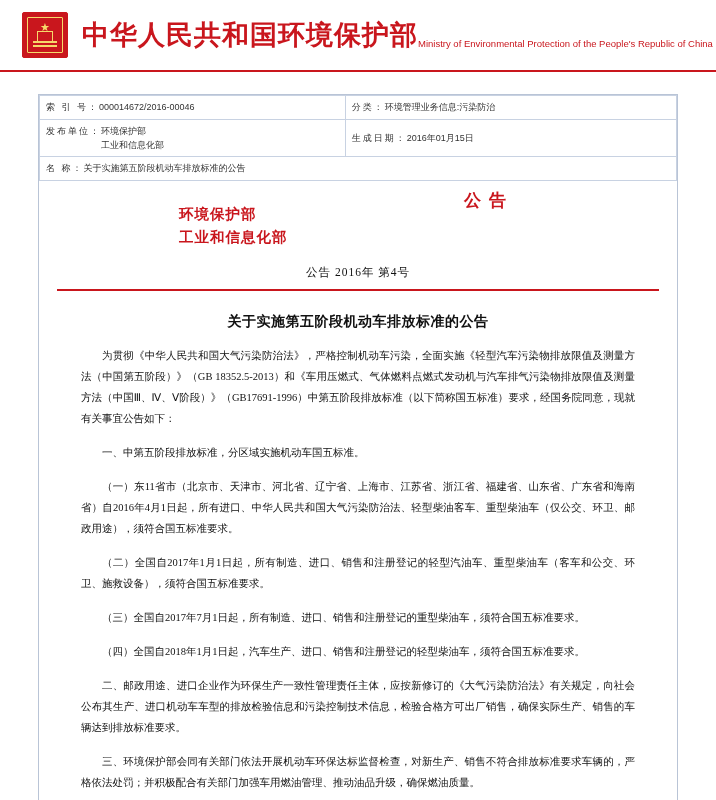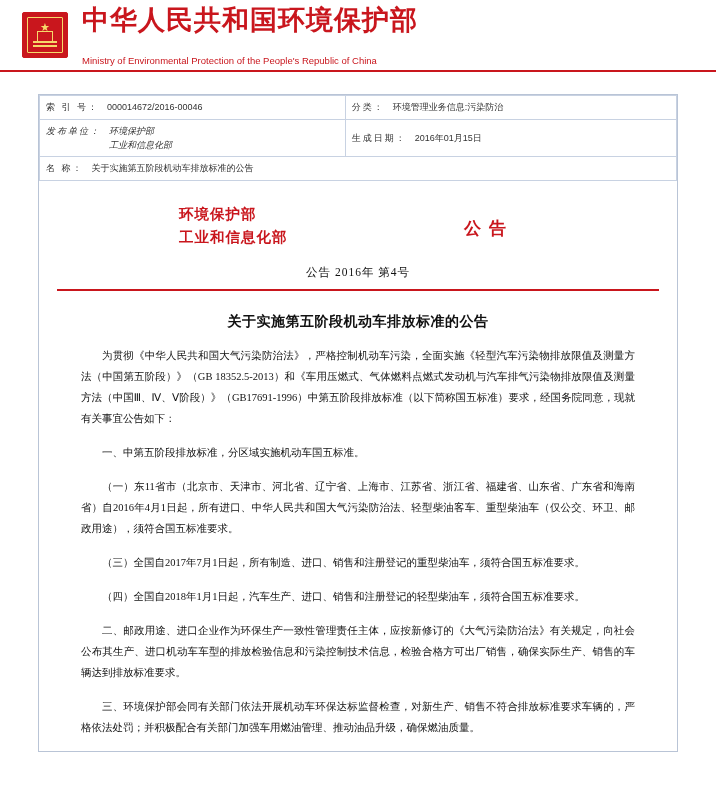--- a/index.html
+++ b/index.html
@@ -74,21 +74,21 @@
   .emblem .bar.b2 { bottom: 5px; }
   .emblem .gate {
     position: absolute;
     left: 9px;
     right: 9px;
     bottom: 11px;
     height: 9px;
     border: 1px solid #f6d96a;
     border-bottom: none;
   }
-  .title-block { display: flex; flex-direction: column; justify-content: center; }
+  .title-block { display: flex; flex-direction: row; justify-content: center; }
   .title-cn {
     color: #c9161d;
     font-size: 27px;
     line-height: 32px;
     font-weight: bold;
     letter-spacing: 1px;
     font-family: "Liberation Serif", serif;
   }
   .title-en {
     color: #c9161d;
@@ -115,22 +115,22 @@
   }
   .meta td {
     border: 1px solid #c8d2e2;
     padding: 4px 6px;
     vertical-align: middle;
     line-height: 15px;
   }
   .meta .lbl { color: #333; white-space: nowrap; }
   .meta .col-a { width: 48%; }
   .meta .col-b { width: 52%; }
-  .meta .two-line { line-height: 14px; font-style: italic; }
-  .meta-inner { display: flex; gap: 8px; }
+  .meta .two-line { line-height: 14px; }
+  .meta-inner { display: flex; }
   .meta-inner .k { flex: 0 0 auto; letter-spacing: 2px; }
   .meta-inner .v { flex: 1 1 auto; }
 
   
   .body-card {
     border-top: none;
     padding: 0 0 0 0;
   }
   .org-row {
     display: flex;
@@ -144,21 +144,21 @@
     color: #c9161d;
     font-size: 14.5px;
     line-height: 23px;
     font-weight: bold;
     font-family: "Liberation Serif", serif;
     letter-spacing: 1px;
   }
   .gonggao {
     position: absolute;
     left: 425px;
-    top: 36px;
+    top: 8px;
     color: #c9161d;
     font-size: 17px;
     font-weight: bold;
     letter-spacing: 8px;
     font-family: "Liberation Serif", serif;
   }
   .doc-no {
     text-align: center;
     font-size: 11.5px;
     color: #111;
@@ -272,20 +272,21 @@
       <div class="doc-no">公告  2016年  第4号</div>
 
       <div class="red-rule"></div>
 
       <div class="doc-title">关于实施第五阶段机动车排放标准的公告</div>
 
       <div class="content">
         <p>为贯彻《中华人民共和国大气污染防治法》，严格控制机动车污染，全面实施《轻型汽车污染物排放限值及测量方法（中国第五阶段）》（GB 18352.5-2013）和《车用压燃式、气体燃料点燃式发动机与汽车排气污染物排放限值及测量方法（中国Ⅲ、Ⅳ、Ⅴ阶段）》（GB17691-1996）中第五阶段排放标准（以下简称国五标准）要求，经国务院同意，现就有关事宜公告如下：</p>
         <p>一、中第五阶段排放标准，分区域实施机动车国五标准。</p>
         <p>（一）东11省市（北京市、天津市、河北省、辽宁省、上海市、江苏省、浙江省、福建省、山东省、广东省和海南省）自2016年4月1日起，所有进口、中华人民共和国大气污染防治法、轻型柴油客车、重型柴油车（仅公交、环卫、邮政用途），须符合国五标准要求。</p>
+        <p>（二）全国自2017年1月1日起，所有制造、进口、销售和注册登记的轻型汽油车、重型柴油车（客车和公交、环卫、施救设备），须符合国五标准要求。</p>
         <p>（三）全国自2017年7月1日起，所有制造、进口、销售和注册登记的重型柴油车，须符合国五标准要求。</p>
         <p>（四）全国自2018年1月1日起，汽车生产、进口、销售和注册登记的轻型柴油车，须符合国五标准要求。</p>
         <p>二、邮政用途、进口企业作为环保生产一致性管理责任主体，应按新修订的《大气污染防治法》有关规定，向社会公布其生产、进口机动车车型的排放检验信息和污染控制技术信息，检验合格方可出厂销售，确保实际生产、销售的车辆达到排放标准要求。</p>
         <p>三、环境保护部会同有关部门依法开展机动车环保达标监督检查，对新生产、销售不符合排放标准要求车辆的，严格依法处罚；并积极配合有关部门加强车用燃油管理、推动油品升级，确保燃油质量。</p>
 
       </div>
 
     </div>
   </div>
 </div>

